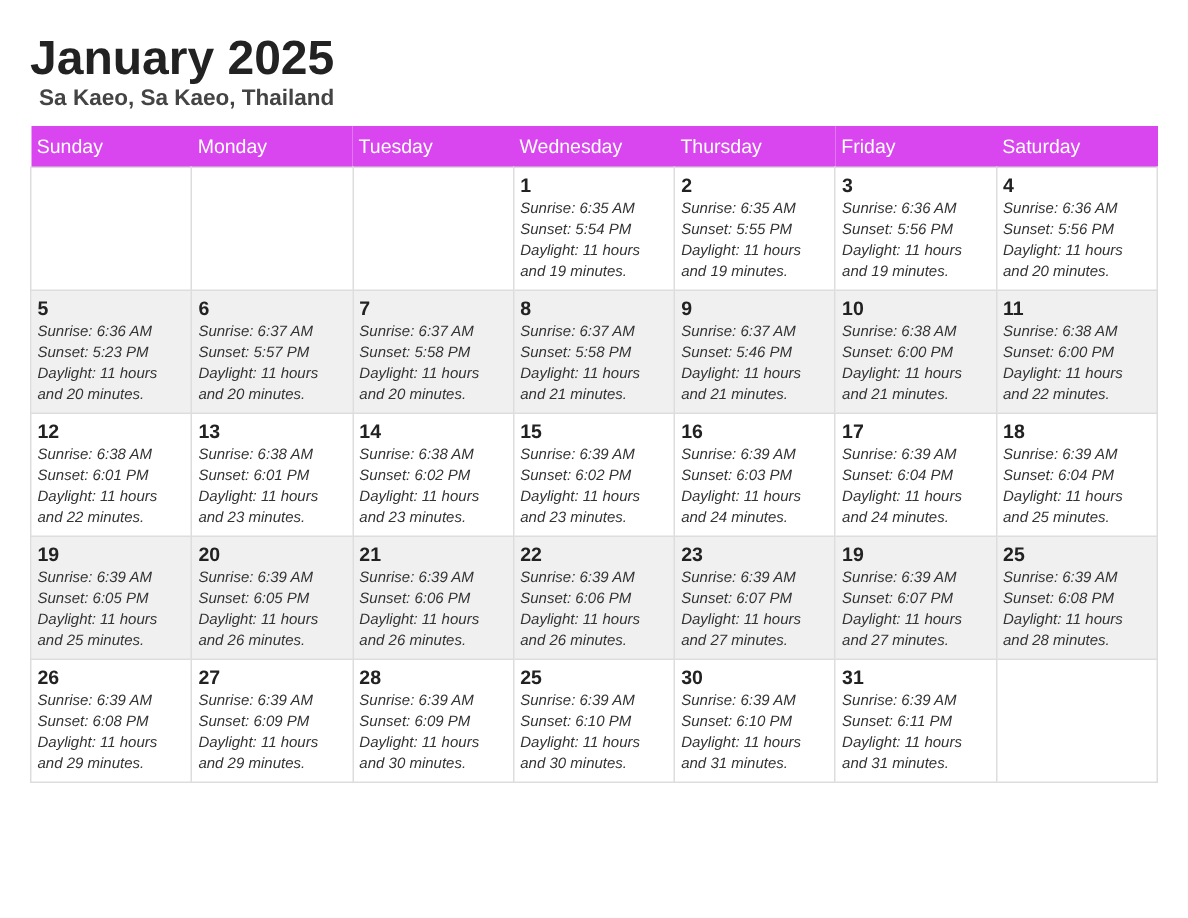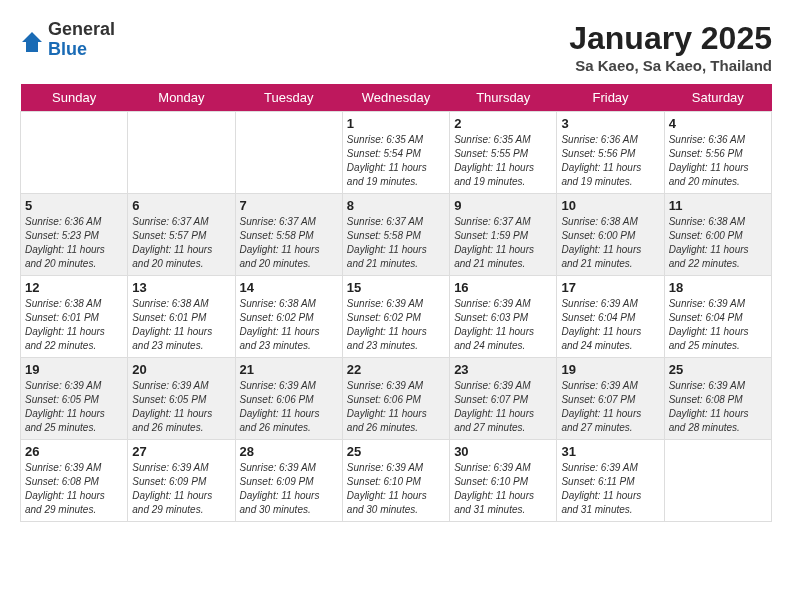--- a/index.html
+++ b/index.html
@@ -47,24 +47,24 @@
       font-size: 15px;
       color: #444;
       font-weight: bold;
     }
     .calendar {
       width: 100%;
       border-collapse: collapse;
       font-size: 11px;
     }
     .calendar th {
-      background: #be185d;
+      background: #d946ef;
       color: #fff;
       padding: 6px 4px;
-      text-align: center;
+      text-align: left;
       font-size: 13px;
       font-weight: normal;
     }
     .calendar td {
       border: 1px solid #ddd;
       vertical-align: top;
       padding: 4px;
       width: calc(100% / 7);
       height: 80px;
     }
@@ -87,29 +87,20 @@
       background: #f0f0f0;
     }
     .row-normal td {
       background: #fff;
     }
   </style>
 </head>
 <body>
 
 <div class="header">
-  <div class="logo">
-    <svg class="logo-icon" viewBox="0 0 24 24" xmlns="http://www.w3.org/2000/svg">
-      <polygon points="12,2 22,12 18,12 18,22 6,22 6,12 2,12" fill="#1a6bb5"></polygon>
-    </svg>
-    <div class="logo-text">
-      <span class="logo-general">General</span>
-      <span class="logo-blue">Blue</span>
-    </div>
-  </div>
   <div class="title-block">
     <div class="month-title">January 2025</div>
     <div class="location">Sa Kaeo, Sa Kaeo, Thailand</div>
   </div>
 </div>
 
 <table class="calendar">
   <thead>
     <tr>
     <th>Sunday</th>
@@ -180,21 +171,21 @@
         <td>
           <div class="day-num">8</div>
           <div class="day-info">Sunrise: 6:37 AM
 Sunset: 5:58 PM
 Daylight: 11 hours
 and 21 minutes.</div>
         </td>
         <td>
           <div class="day-num">9</div>
           <div class="day-info">Sunrise: 6:37 AM
-Sunset: 1:59 PM
+Sunset: 5:46 PM
 Daylight: 11 hours
 and 21 minutes.</div>
         </td>
         <td>
           <div class="day-num">10</div>
           <div class="day-info">Sunrise: 6:38 AM
 Sunset: 6:00 PM
 Daylight: 11 hours
 and 21 minutes.</div>
         </td>

